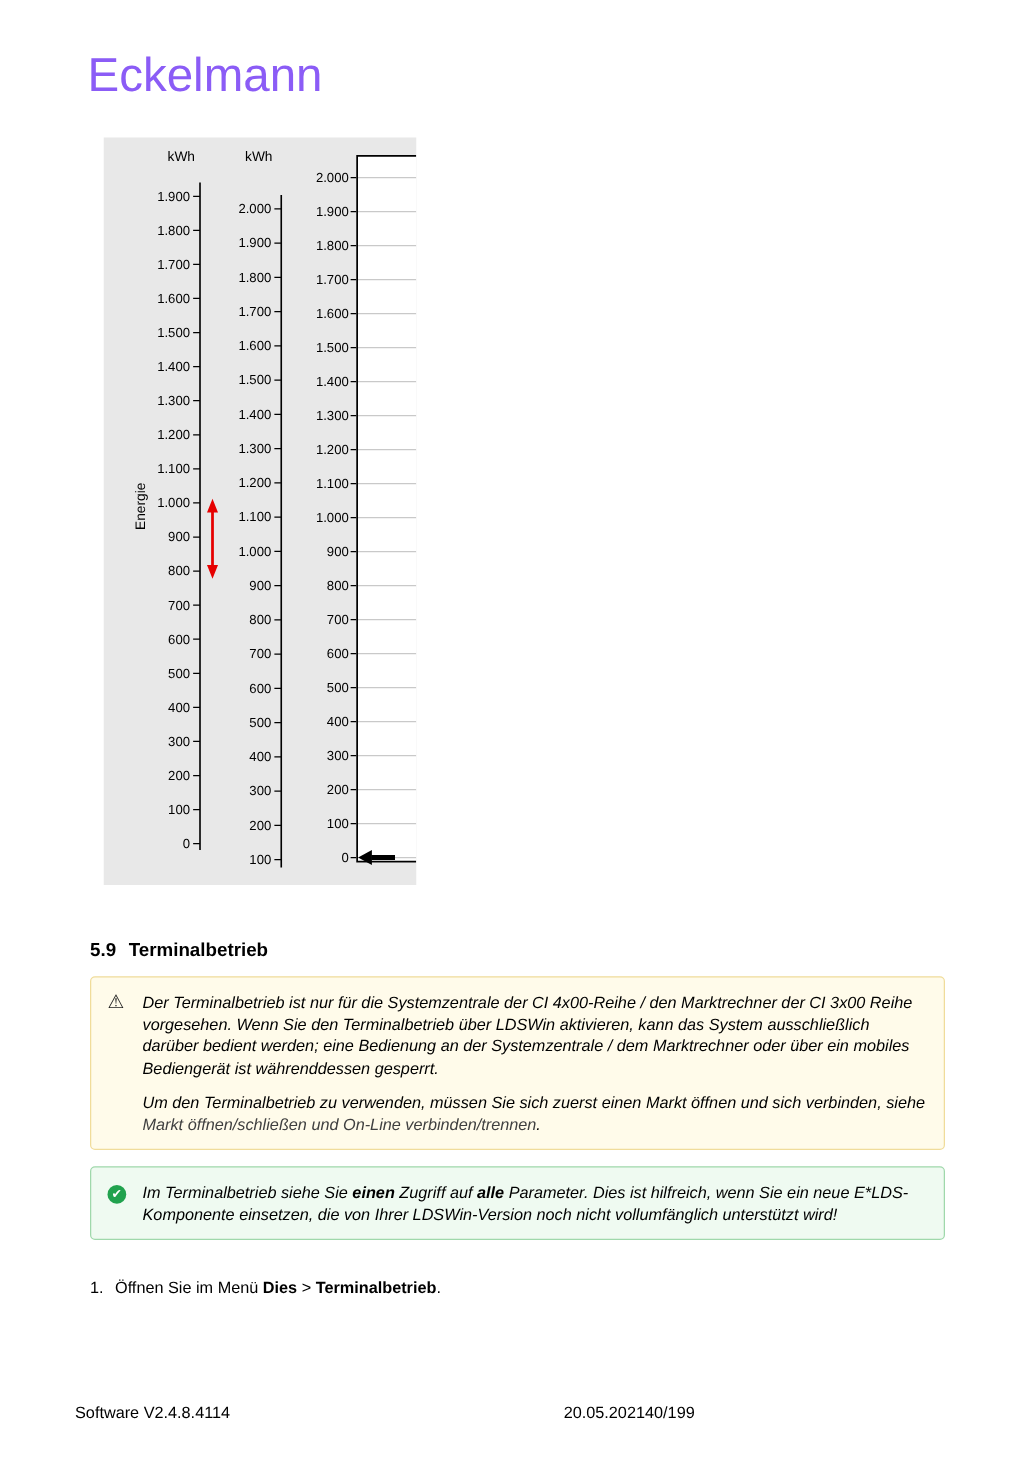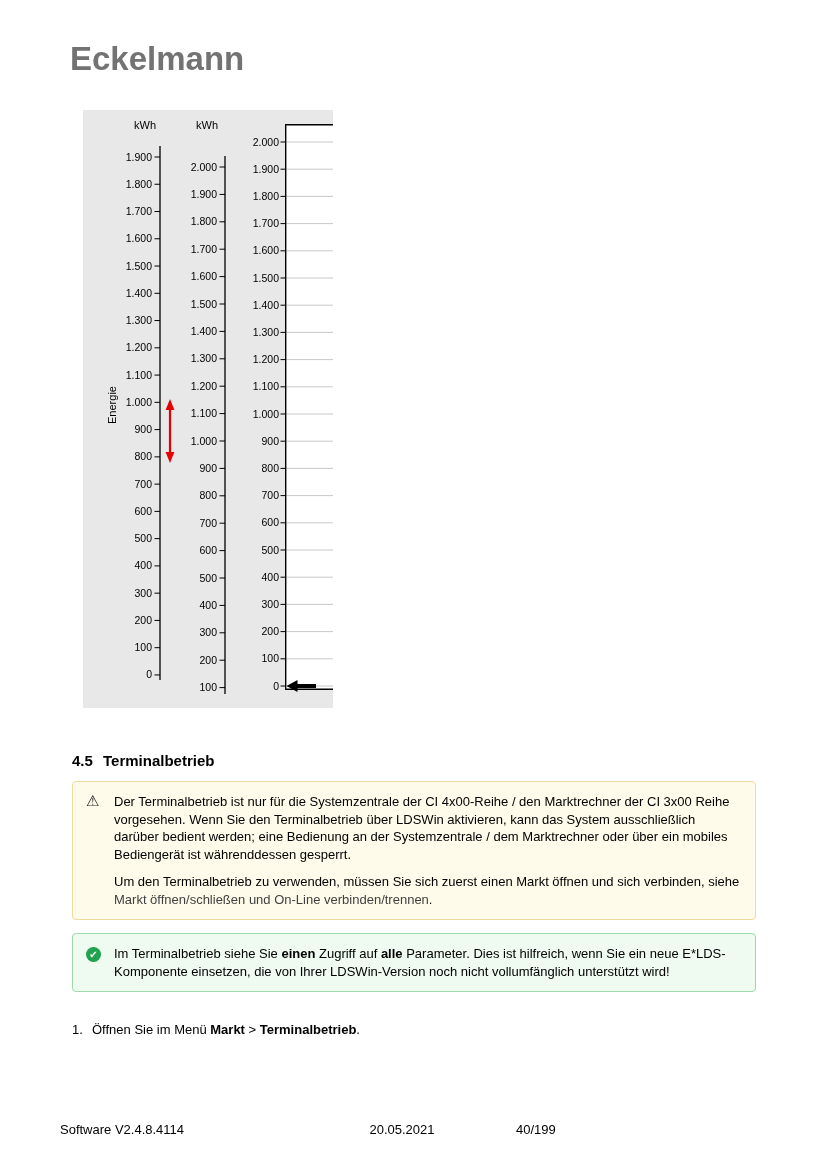--- a/index.html
+++ b/index.html
@@ -1,44 +1,44 @@
 <!DOCTYPE html>
 <html><head>
 <meta charset="utf-8">
 <style>
   * { margin:0; padding:0; box-sizing:border-box; }
   html,body { background:#fff; }
   body { font-family:"Liberation Sans","DejaVu Sans",sans-serif; color:#000; }
   .page { position:relative; width:827px; height:1169px; background:#ffffff; overflow:hidden; }
 
-  .logo { position:absolute; left:70px; top:40px; font-size:33px; font-weight:700; color:#737373; letter-spacing:0px; }
+  .logo { position:absolute; left:70px; top:40px; font-size:38px; font-weight:400; color:#8b5cf6; letter-spacing:0px; }
 
   .figure { position:absolute; left:83px; top:110px; width:250px; height:598px; background:#e8e8e8; }
   .figure svg { display:block; }
 
   .section-heading { position:absolute; left:72px; top:752px; font-size:15px; font-weight:700; }
   .section-heading .num { display:inline-block; width:31px; }
 
   .notes { position:absolute; left:72px; top:781px; width:684px; }
   .note { border-radius:4px; padding:11px 13px; display:flex; gap:11px; font-size:13px; line-height:1.35; }
   .note-warning { background:#fffbea; border:1px solid #f0dc9a; }
   .note-success { background:#effaf1; border:1px solid #9fd8ab; margin-top:13px; }
   .icon-col { flex:0 0 17px; }
-  .text-col { flex:1; }
+  .text-col { flex:1;font-style:italic; }
   .warn-icon { font-size:15px; color:#1a1a1a; line-height:1.1; }
   .check-icon { display:inline-block; width:15px; height:15px; border-radius:50%; background:#21a24e; color:#fff; font-size:10px; font-weight:700; text-align:center; line-height:15px; }
   .note p + p { margin-top:10px; }
   a.doc-link { color:#404040; text-decoration:none; }
 
   .step { position:absolute; left:72px; top:1022px; font-size:13px; }
   .step .stepnum { display:inline-block; width:20px; }
 
   .footer { position:absolute; left:60px; top:1122px; width:684px; display:flex; font-size:13px; }
   .footer span { flex:1; }
-  .footer .f-center { text-align:center; }
+  .footer .f-center { text-align:right; }
   .footer .f-right { text-align:left; }
 </style>
 </head>
 <body>
 
 <div class="page">
 
   <div class="logo">Eckelmann</div>
 
   <div class="figure">
@@ -194,42 +194,42 @@
         <text x="134" y="581.1" text-anchor="end" font-size="10.5" font-family="&quot;Liberation Sans&quot;,&quot;DejaVu Sans&quot;,sans-serif">100</text>
         <text x="124" y="19" text-anchor="middle" font-size="11" font-family="&quot;Liberation Sans&quot;,&quot;DejaVu Sans&quot;,sans-serif">kWh</text>
         <line x1="87" y1="298" x2="87" y2="344" stroke="#e60000" stroke-width="2.2"></line>
         <polygon points="87,289 82.6,300 91.4,300" fill="#e60000"></polygon>
         <polygon points="87,353 82.6,342 91.4,342" fill="#e60000"></polygon>
         <line x1="214" y1="576" x2="233" y2="576" stroke="#000000" stroke-width="4"></line>
         <polygon points="203.5,576 214.5,570 214.5,582" fill="#000000"></polygon>
       </svg>
   </div>
 
-  <div class="section-heading"><span class="num">4.5</span><span>Terminalbetrieb</span></div>
+  <div class="section-heading"><span class="num">5.9</span><span>Terminalbetrieb</span></div>
 
   <div class="notes">
 
     <div class="note note-warning">
       <div class="icon-col"><span class="warn-icon">⚠</span></div>
       <div class="text-col">
         <p>Der Terminalbetrieb ist nur für die Systemzentrale der CI 4x00-Reihe / den Marktrechner der CI 3x00 Reihe vorgesehen. Wenn Sie den Terminalbetrieb über LDSWin aktivieren, kann das System ausschließlich darüber bedient werden; eine Bedienung an der Systemzentrale / dem Marktrechner oder über ein mobiles Bediengerät ist währenddessen gesperrt.</p>
         <p><span>Um den Terminalbetrieb zu verwenden, müssen Sie sich zuerst einen Markt öffnen und sich verbinden, siehe </span><a href="#" class="doc-link">Markt öffnen/schließen und On-Line verbinden/trennen</a><span>.</span></p>
       </div>
     </div>
 
     <div class="note note-success">
       <div class="icon-col"><span class="check-icon">✔</span></div>
       <div class="text-col">
         <p><span>Im Terminalbetrieb siehe Sie </span><b>einen</b><span> Zugriff auf </span><b>alle</b><span> Parameter. Dies ist hilfreich, wenn Sie ein neue E*LDS-Komponente einsetzen, die von Ihrer LDSWin-Version noch nicht vollumfänglich unterstützt wird!</span></p>
       </div>
     </div>
 
   </div>
 
-  <div class="step"><span class="stepnum">1.</span><span>Öffnen Sie im Menü </span><b>Markt</b><span> &gt; </span><b>Terminalbetrieb</b><span>.</span></div>
+  <div class="step"><span class="stepnum">1.</span><span>Öffnen Sie im Menü </span><b>Dies</b><span> &gt; </span><b>Terminalbetrieb</b><span>.</span></div>
 
   <div class="footer">
     <span class="f-left">Software V2.4.8.4114</span>
     <span class="f-center">20.05.2021</span>
     <span class="f-right">40/199</span>
   </div>
 
 </div>
 
 </body></html>

